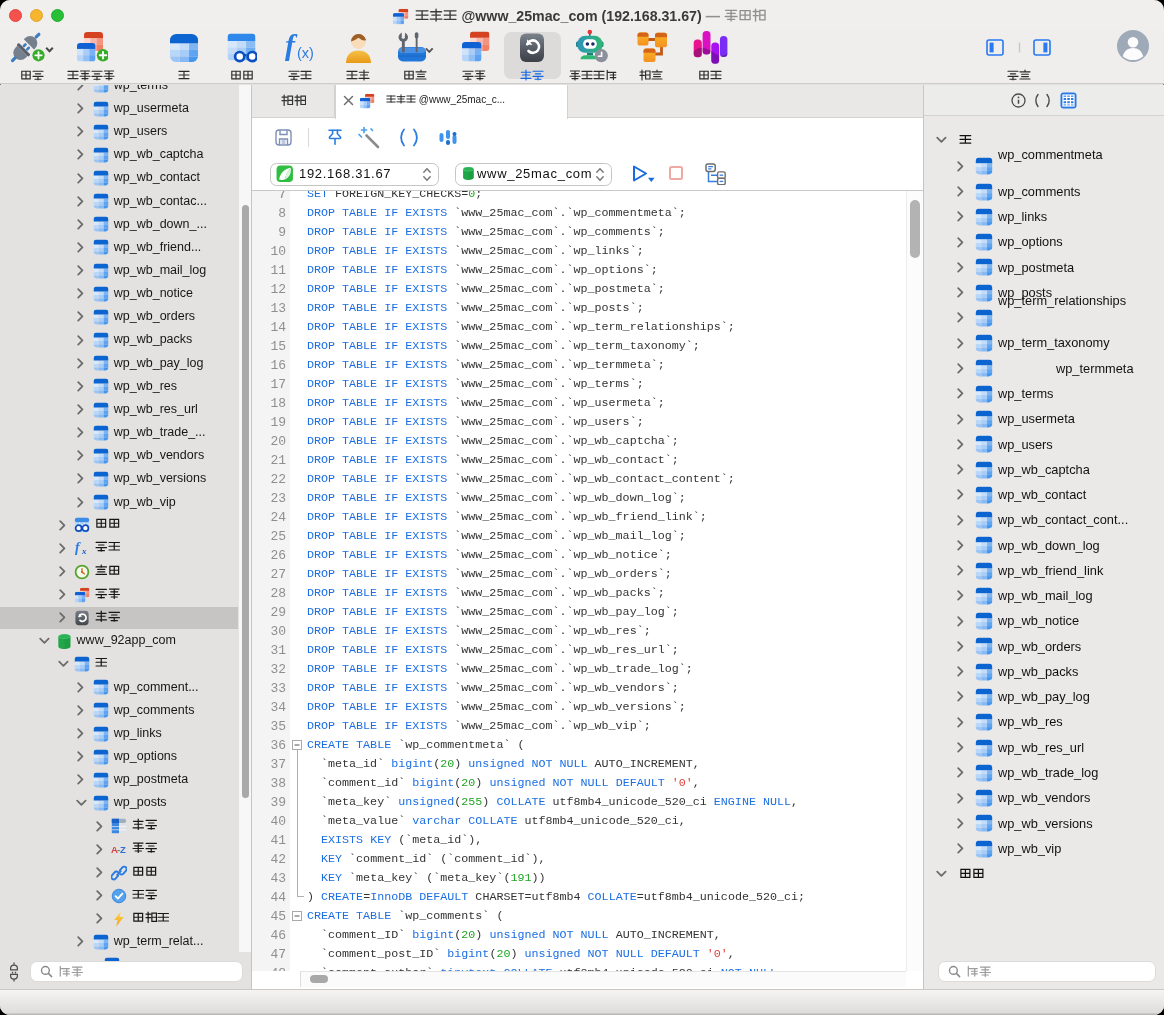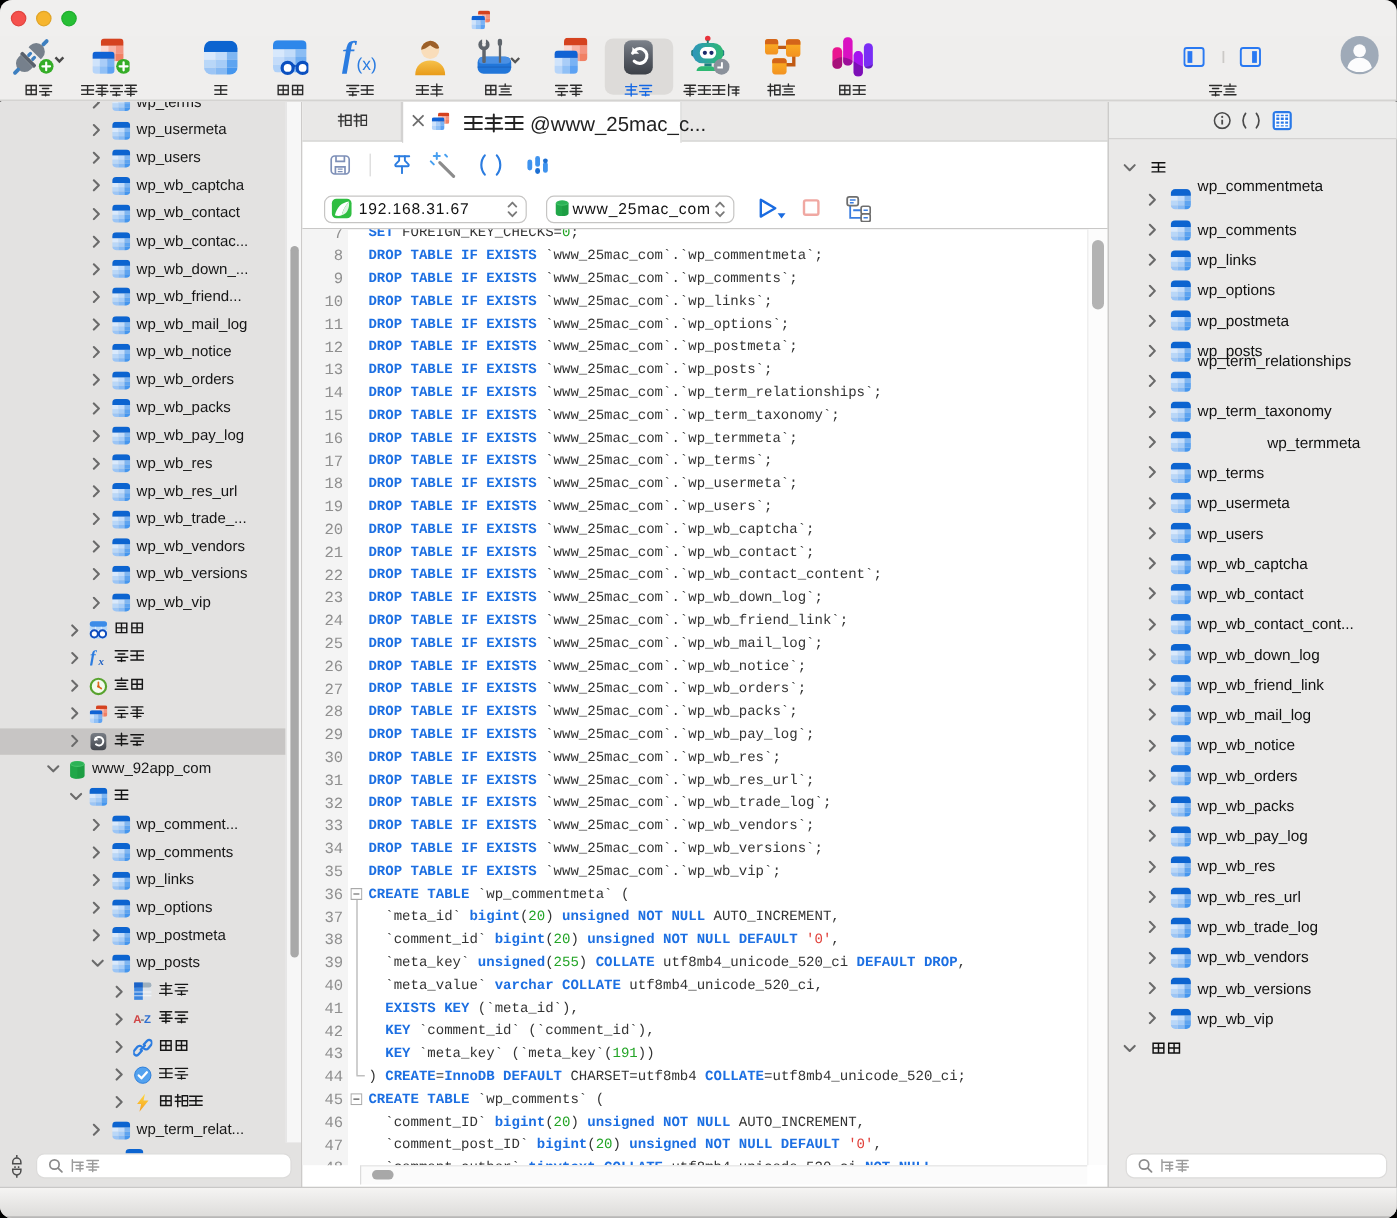--- a/index.html
+++ b/index.html
@@ -4,21 +4,21 @@
 *{margin:0;padding:0;box-sizing:border-box}
 html,body{width:1164px;height:1015px;background:#000;font-family:"Liberation Sans",sans-serif;-webkit-font-smoothing:antialiased}
 #win{position:absolute;left:0;top:0;width:1164px;height:1015px;border-radius:10px;overflow:hidden;background:#e3e2e1;box-shadow:inset 0 0 0 1px rgba(0,0,0,0.45)}
 .abs{position:absolute}
 .cj{display:inline-block;width:1em;height:1em;vertical-align:-0.12em}
 .cj path{stroke:currentColor;stroke-width:1.15;fill:none;stroke-linecap:round}
 .lbl{position:absolute;font-size:12px;color:#2a2a2a;white-space:nowrap}
 .trow{position:absolute;font-size:12.5px;color:#161616;white-space:nowrap}
 .rrow{position:absolute;font-size:12.8px;color:#111;white-space:nowrap}
 pre{font-family:"Liberation Mono",monospace;font-size:11.7px;line-height:19px;white-space:pre}
-.k{color:#1c6fe2;font-weight:bold}
+.k{color:#1c6fe2;font-weight:normal}
 .n{color:#23a426}
 .s{color:#e0403a}
 </style></head><body>
 <div id="win">
 <svg width="0" height="0" style="position:absolute">
 <defs>
 <clipPath id="tclip">
           <rect x="0.5" y="0.5" width="15" height="15" rx="3.4"></rect>
         </clipPath>
 <g id="tbl16">
@@ -61,20 +61,33 @@
       <g clip-path="url(#q1b)">
         <rect x="0.80" y="8.19" width="3.63" height="3.70" fill="#cfe3fb"></rect>
         <rect x="4.33" y="8.19" width="3.63" height="3.70" fill="#a9cdf8"></rect>
         <rect x="7.87" y="8.19" width="3.63" height="3.70" fill="#79b2f4"></rect>
         <rect x="0.80" y="11.80" width="3.63" height="3.70" fill="#b7d5f9"></rect>
         <rect x="4.33" y="11.80" width="3.63" height="3.70" fill="#90c0f6"></rect>
         <rect x="7.87" y="11.80" width="3.63" height="3.70" fill="#5da2f3"></rect>
         <rect x="0.8" y="4.8" width="10.6" height="3.39" fill="#1062d4"></rect>
       </g>
 </svg>
+<div class="abs" style="left:415px;top:7.5px;font-size:14.2px;font-weight:bold;color:#3a3a3a;white-space:nowrap"><svg class="cj" viewBox="0 0 12 12">
+        <path d="M1 2.4h10M1 6h10M1 9.6h10M6 2.4v7.2"></path>
+      </svg><svg class="cj" viewBox="0 0 12 12">
+        <path d="M6 1v10M1.4 3.2h9.2M2.4 6h7.2M1 9.4h10"></path>
+      </svg><svg class="cj" viewBox="0 0 12 12">
+        <path d="M1 2.4h10M1 6h10M1 9.6h10M6 2.4v7.2"></path>
+      </svg> @www_25mac_com (192.168.31.67)<span style="color:#8f8f8f;font-weight:bold"> — <svg class="cj" viewBox="0 0 12 12">
+          <path d="M1.4 2h9.2M6 2v9M2.6 4.6h6.8M1 7.2h10M3 9.6h6"></path>
+        </svg><svg class="cj" viewBox="0 0 12 12">
+          <path d="M1.8 2.2h8.4v7.6h-8.4zM1.8 6h8.4M6 2.2v7.6"></path>
+        </svg><svg class="cj" viewBox="0 0 12 12">
+          <path d="M1 3h4.4M1 6.4h4.4M3 1v10M6.6 2h4.4v8h-4.4zM6.6 6h4.4"></path>
+        </svg></span></div>
 <div class="abs" style="left:0;top:30px;width:1164px;height:54px;background:#efeeed;border-bottom:1px solid #cecccb"></div>
 <svg class="abs" style="left:10px;top:31px" width="46" height="34" viewBox="0 0 46 34">
 <g transform="rotate(45 16.5 15.5)">
 <rect x="15" y="-3.5" width="3.2" height="7" rx="1.6" fill="#3d7fc0"></rect>
 <path d="M9.5 10.5a7.2 7.2 0 0 1 14.4 0v1.8H9.5z" fill="#76808c"></path>
 <rect x="13" y="13.6" width="2.7" height="4.6" rx="1.2" fill="#3d7fc0"></rect>
 <rect x="17.7" y="13.6" width="2.7" height="4.6" rx="1.2" fill="#3d7fc0"></rect>
 <rect x="8.3" y="18.4" width="16.8" height="3.2" rx="1.2" fill="#59616c"></rect>
 <path d="M9.5 21.6h14.4v2.6a7.2 7.2 0 0 1-14.4 0z" fill="#76808c"></path>
 <rect x="15" y="30" width="3.2" height="7" rx="1.6" fill="#3d7fc0"></rect>
@@ -765,21 +778,21 @@
       <g clip-path="url(#q3b)">
         <rect x="0.80" y="8.19" width="3.63" height="3.70" fill="#cfe3fb"></rect>
         <rect x="4.33" y="8.19" width="3.63" height="3.70" fill="#a9cdf8"></rect>
         <rect x="7.87" y="8.19" width="3.63" height="3.70" fill="#79b2f4"></rect>
         <rect x="0.80" y="11.80" width="3.63" height="3.70" fill="#b7d5f9"></rect>
         <rect x="4.33" y="11.80" width="3.63" height="3.70" fill="#90c0f6"></rect>
         <rect x="7.87" y="11.80" width="3.63" height="3.70" fill="#5da2f3"></rect>
         <rect x="0.8" y="4.8" width="10.6" height="3.39" fill="#1062d4"></rect>
       </g>
 </svg>
-<div class="abs" style="left:386px;top:93.5px;font-size:17px;color:#222"><svg class="cj" viewBox="0 0 12 12">
+<div class="abs" style="left:386px;top:93.5px;font-size:10px;color:#222"><svg class="cj" viewBox="0 0 12 12">
         <path d="M1 2.4h10M1 6h10M1 9.6h10M6 2.4v7.2"></path>
       </svg><svg class="cj" viewBox="0 0 12 12">
         <path d="M6 1v10M1.4 3.2h9.2M2.4 6h7.2M1 9.4h10"></path>
       </svg><svg class="cj" viewBox="0 0 12 12">
         <path d="M1 2.4h10M1 6h10M1 9.6h10M6 2.4v7.2"></path>
       </svg> @www_25mac_c...</div>
 <svg class="abs" style="left:275px;top:129px" width="17" height="17" viewBox="0 0 17 17">
 <g stroke="#7e90b8" stroke-width="1.4" fill="none">
 <rect x="1" y="1" width="15" height="15" rx="3"></rect>
 <path d="M5 1v4.5h7V1M4.5 16v-6h8v6"></path>
@@ -924,21 +937,21 @@
 <span class="k">DROP TABLE IF EXISTS</span> `www_25mac_com`.`wp_wb_pay_log`;
 <span class="k">DROP TABLE IF EXISTS</span> `www_25mac_com`.`wp_wb_res`;
 <span class="k">DROP TABLE IF EXISTS</span> `www_25mac_com`.`wp_wb_res_url`;
 <span class="k">DROP TABLE IF EXISTS</span> `www_25mac_com`.`wp_wb_trade_log`;
 <span class="k">DROP TABLE IF EXISTS</span> `www_25mac_com`.`wp_wb_vendors`;
 <span class="k">DROP TABLE IF EXISTS</span> `www_25mac_com`.`wp_wb_versions`;
 <span class="k">DROP TABLE IF EXISTS</span> `www_25mac_com`.`wp_wb_vip`;
 <span class="k">CREATE TABLE</span> `wp_commentmeta` (
   `meta_id` <span class="k">bigint</span>(<span class="n">20</span>) <span class="k">unsigned NOT NULL</span> AUTO_INCREMENT,
   `comment_id` <span class="k">bigint</span>(<span class="n">20</span>) <span class="k">unsigned NOT NULL DEFAULT</span> <span class="s">'0'</span>,
-  `meta_key` <span class="k">unsigned</span>(<span class="n">255</span>) <span class="k">COLLATE</span> utf8mb4_unicode_520_ci <span class="k">DEFAULT DROP</span>,
+  `meta_key` <span class="k">unsigned</span>(<span class="n">255</span>) <span class="k">COLLATE</span> utf8mb4_unicode_520_ci <span class="k">ENGINE NULL</span>,
   `meta_value` <span class="k">varchar</span> <span class="k">COLLATE</span> utf8mb4_unicode_520_ci,
   <span class="k">EXISTS KEY</span> (`meta_id`),
   <span class="k">KEY</span> `comment_id` (`comment_id`),
   <span class="k">KEY</span> `meta_key` (`meta_key`(<span class="n">191</span>))
 ) <span class="k">CREATE</span>=<span class="k">InnoDB</span> <span class="k">DEFAULT</span> CHARSET=utf8mb4 <span class="k">COLLATE</span>=utf8mb4_unicode_520_ci;
 <span class="k">CREATE TABLE</span> `wp_comments` (
   `comment_ID` <span class="k">bigint</span>(<span class="n">20</span>) <span class="k">unsigned NOT NULL</span> AUTO_INCREMENT,
   `comment_post_ID` <span class="k">bigint</span>(<span class="n">20</span>) <span class="k">unsigned NOT NULL DEFAULT</span> <span class="s">'0'</span>,
   `comment_author` <span class="k">tinytext</span> <span class="k">COLLATE</span> utf8mb4_unicode_520_ci <span class="k">NOT NULL</span>,</pre>
 </div>

